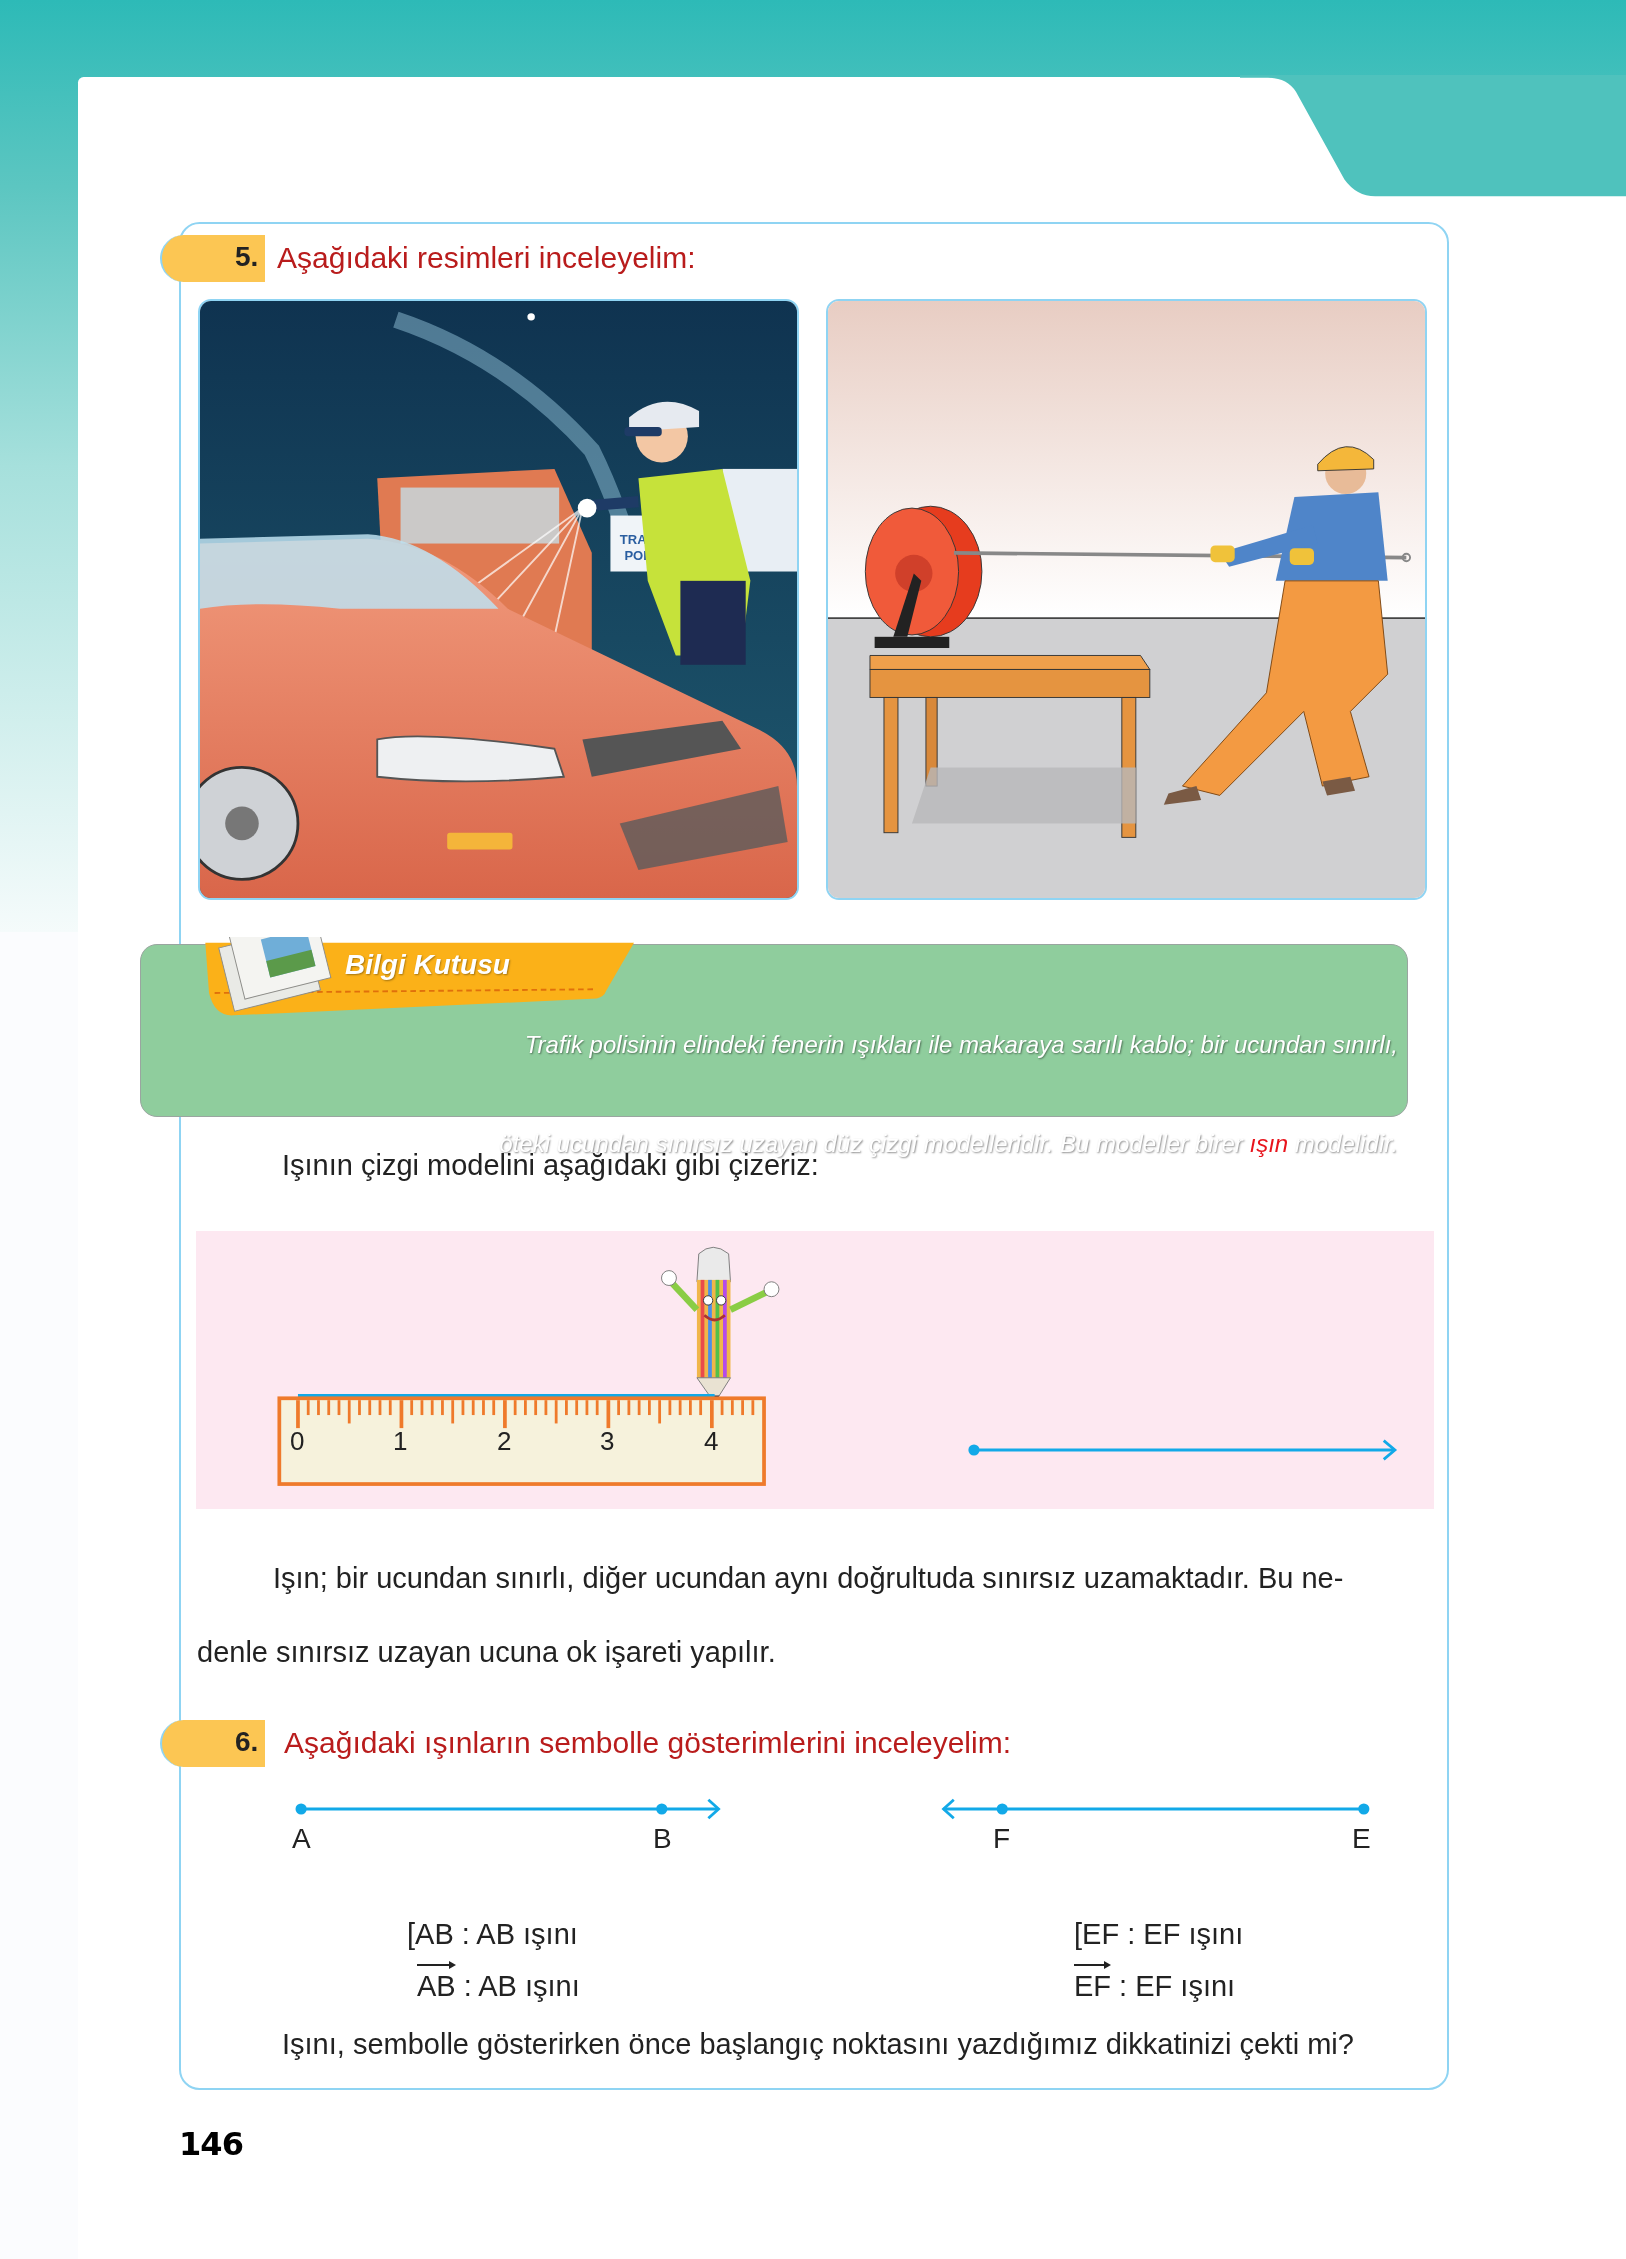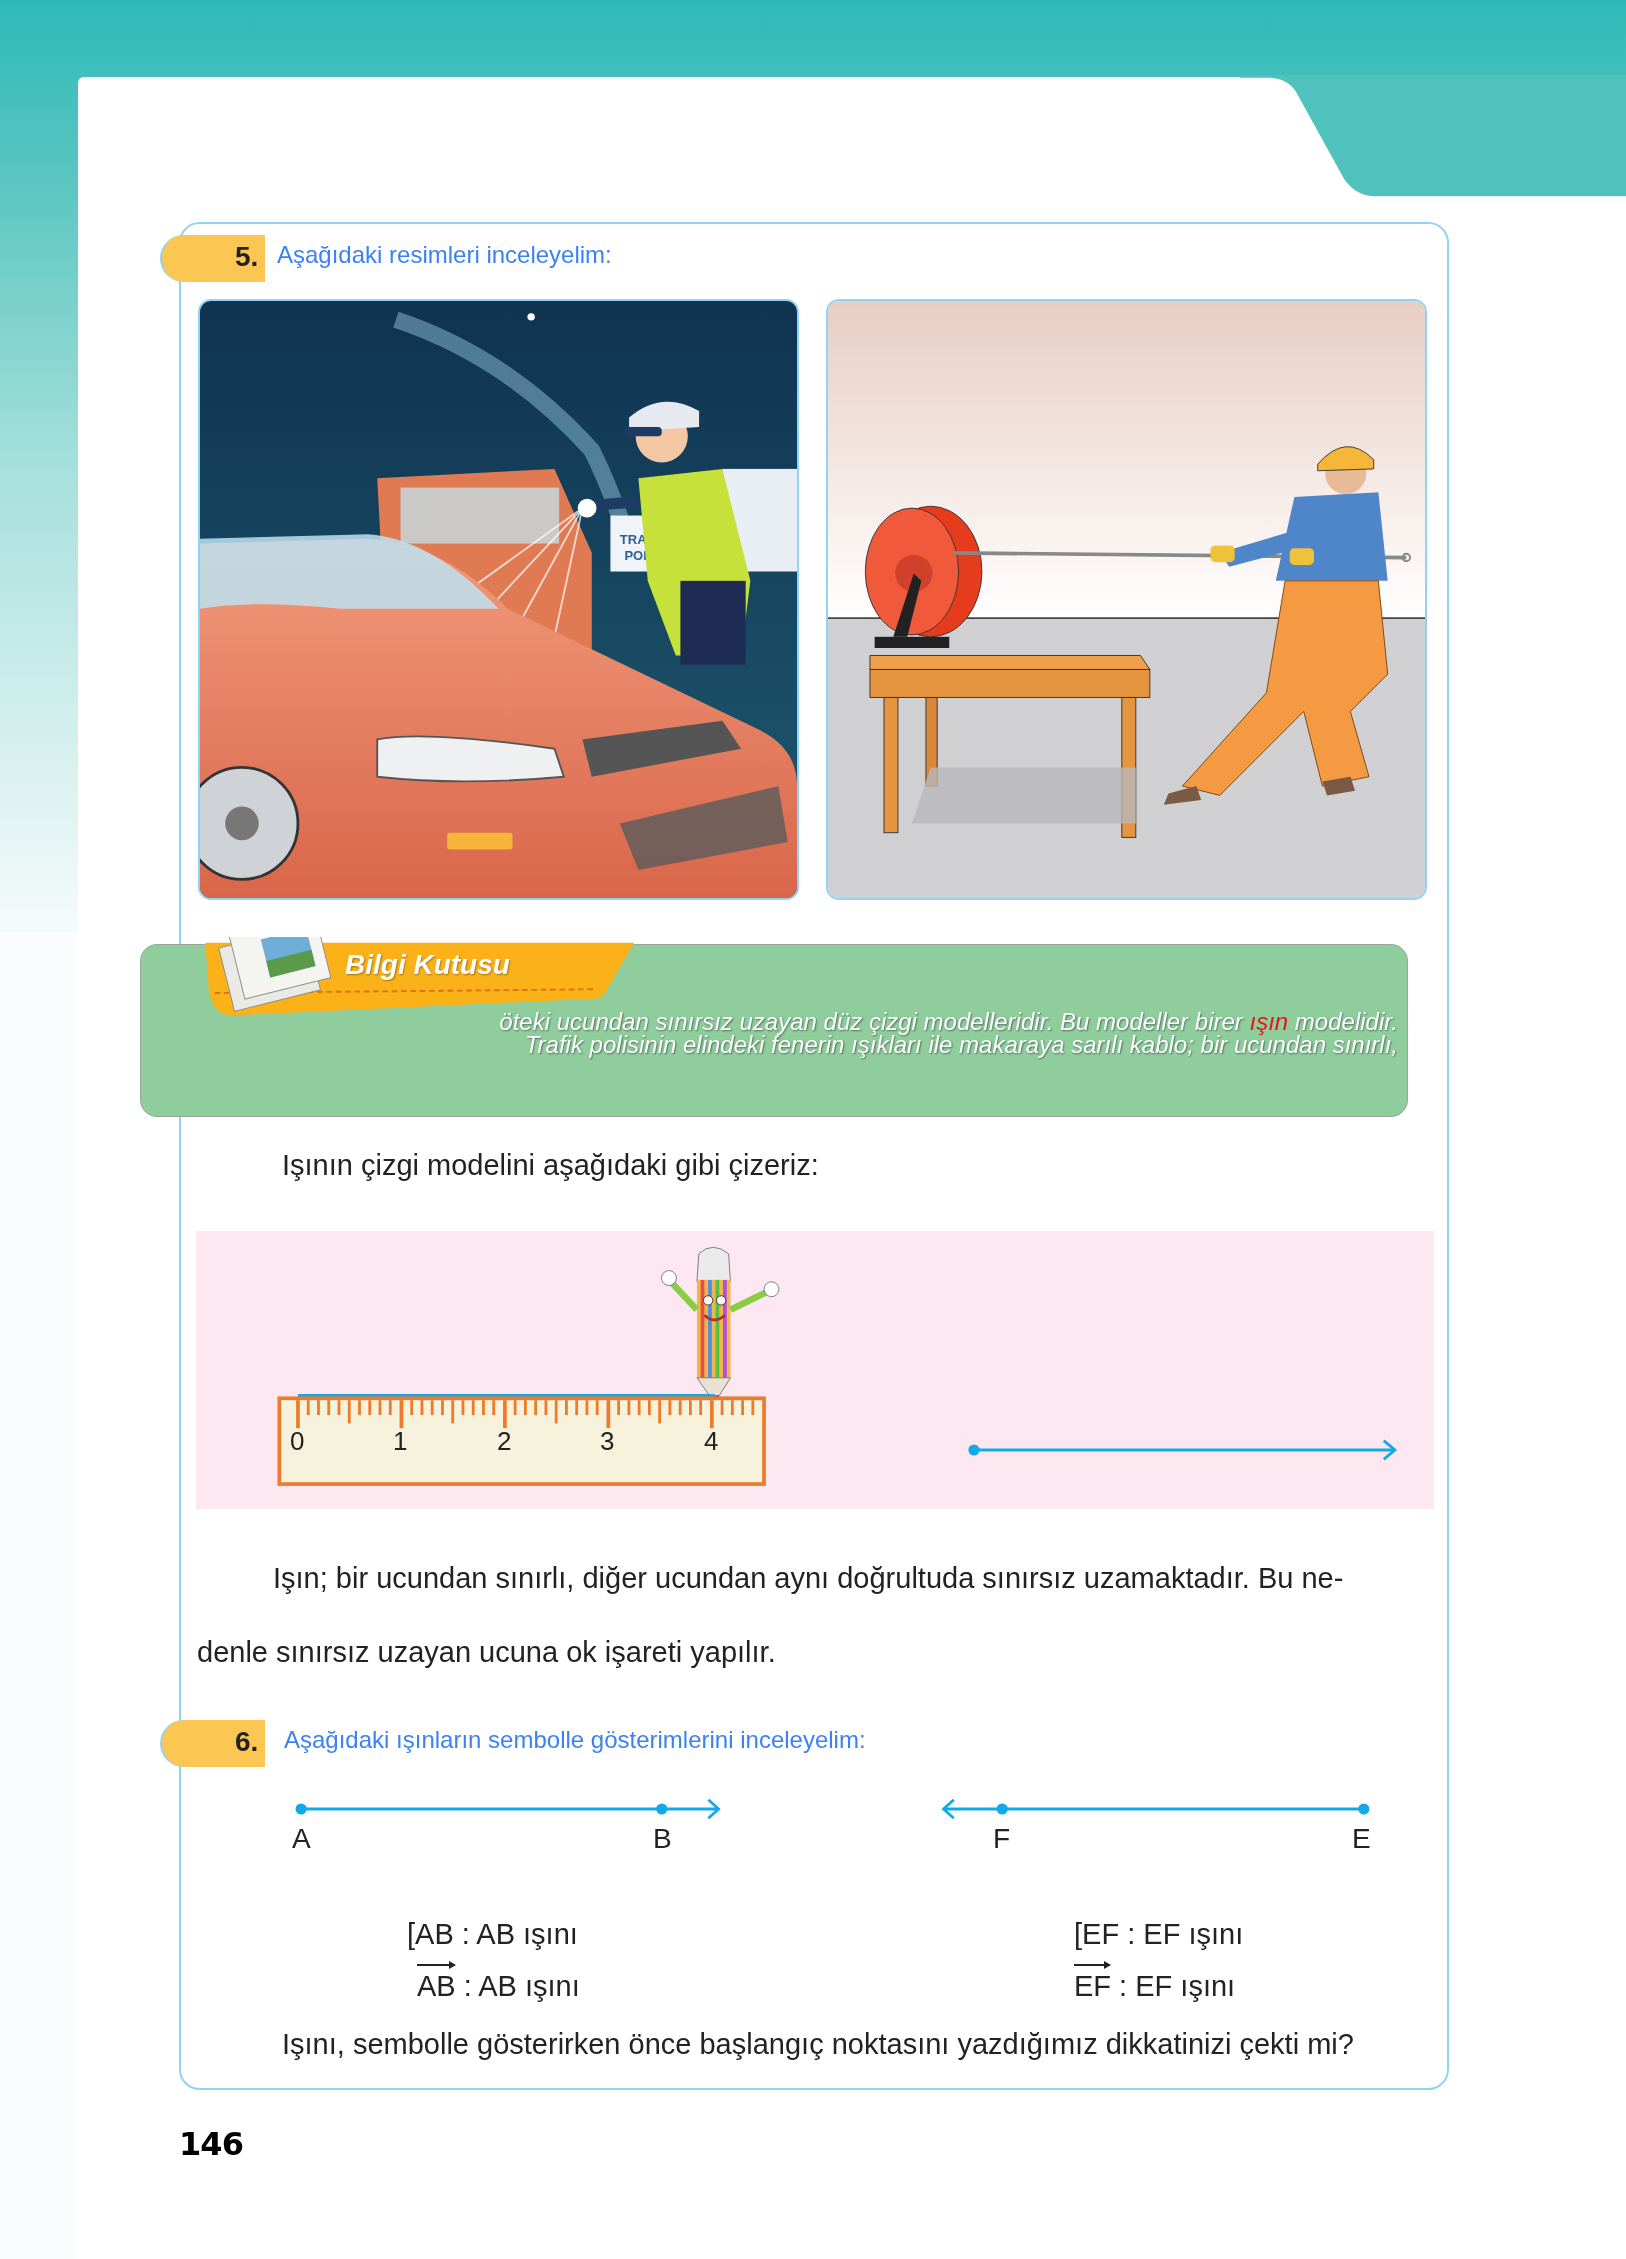--- a/index.html
+++ b/index.html
@@ -24,21 +24,21 @@
     position:absolute; left:179px; top:222px; width:1266px; height:1864px;
     border:2.8px solid #8fd4f3; border-radius:20.5px; background:#fff;
   }
   .q-badge {
     position:absolute; height:47px; width:103px; background:#fcc653;
     border-radius:24px 0 0 24px; border-left:2.8px solid #8fd4f3;
   }
   .q-num {
     position:absolute; font-weight:bold; font-size:28px; color:#222;
   }
-  .q-text { position:absolute; font-size:24px; color:#3b82f6; white-space:nowrap;text-align:right; }
+  .q-text { position:absolute; font-size:30px; color:#b91c1c; white-space:nowrap;text-align:right; }
 
   .pic {
     position:absolute; border:2.8px solid #8fd4f3; border-radius:13px; overflow:hidden;
   }
   .pic svg { display:block; }
 
   .info-box {
     position:absolute; left:140px; top:944px; width:1266px; height:171px;
     background:#8fcd9d; border-radius:17px; border:1.9px solid #9aa5a0;
   }
@@ -178,21 +178,21 @@
   <path d="M20 60 L430 56" stroke="#e0700b" stroke-width="2" stroke-dasharray="6 4" fill="none"></path>
   <g transform="translate(22,2) rotate(-14)">
     <rect x="0" y="10" width="95" height="70" fill="#e9eae6" stroke="#8c8c88"></rect>
     <rect x="14" y="0" width="95" height="70" fill="#f4f4f1" stroke="#8c8c88"></rect>
     <rect x="46" y="12" width="50" height="42" fill="#6faed8"></rect>
     <rect x="46" y="36" width="50" height="18" fill="#5b9a4a"></rect>
   </g>
 </svg>
 <span class="info-title">Bilgi Kutusu</span>
 <div class="info-text" style="top:1031px;"><span>Trafik polisinin elindeki fenerin ışıkları ile makaraya sarılı kablo; bir ucundan sınırlı,</span></div>
-<div class="info-text" style="top:1008px;"><span>öteki ucundan sınırsız uzayan düz çizgi modelleridir. Bu modeller birer </span><span class="hl">ışın</span><span> modelidir.</span></div>
+<div class="info-text" style="top:1130px;"><span>öteki ucundan sınırsız uzayan düz çizgi modelleridir. Bu modeller birer </span><span class="hl">ışın</span><span> modelidir.</span></div>
 
 <span class="body-text" style="left:282px; top:1149px;">Işının çizgi modelini aşağıdaki gibi çizeriz:</span>
 
 <div class="pink-panel"></div>
 <svg style="position:absolute; left:270px; top:1235px;" width="522" height="252" viewBox="0 0 560 270">
 
   <g>
     <path d="M460 20 Q475 6 492 20 L494 50 L458 50 Z" fill="#eaeaea" stroke="#777"></path>
     <rect x="458" y="48" width="36" height="105" fill="#f0b64a"></rect>
     <rect x="462" y="48" width="4" height="105" fill="#e94b4b"></rect>

